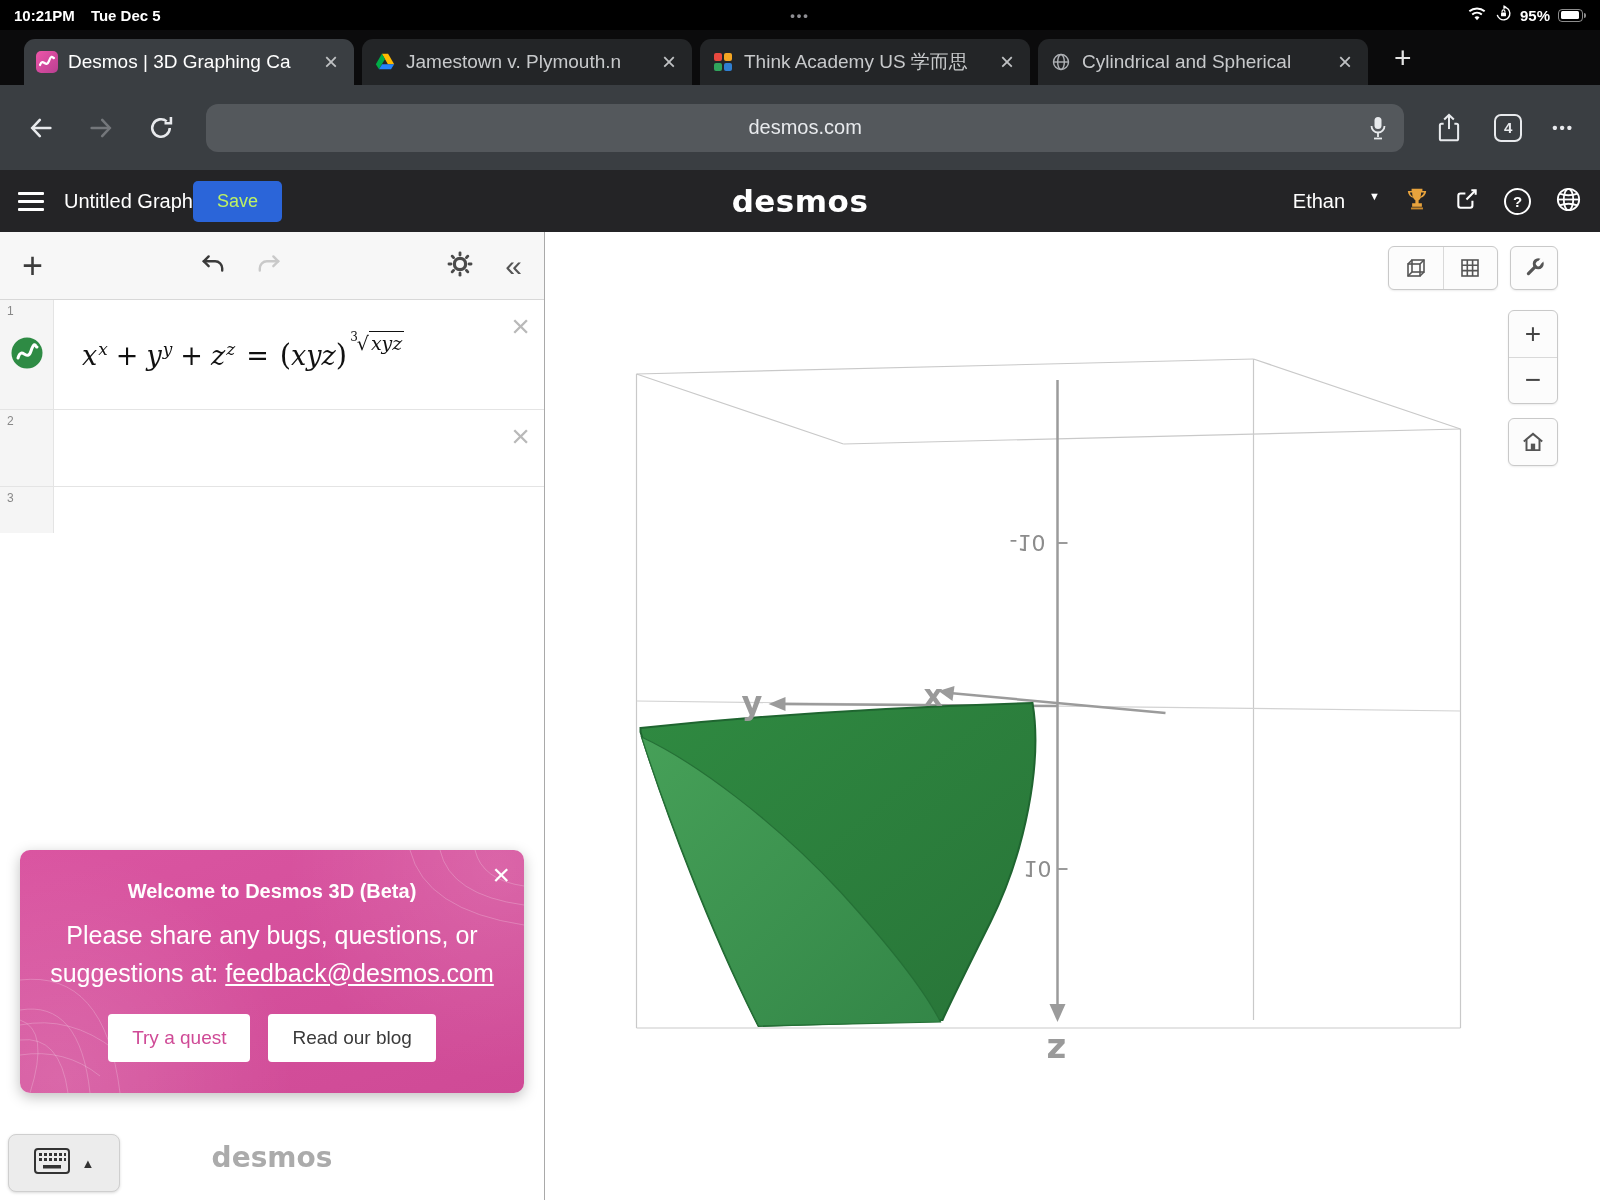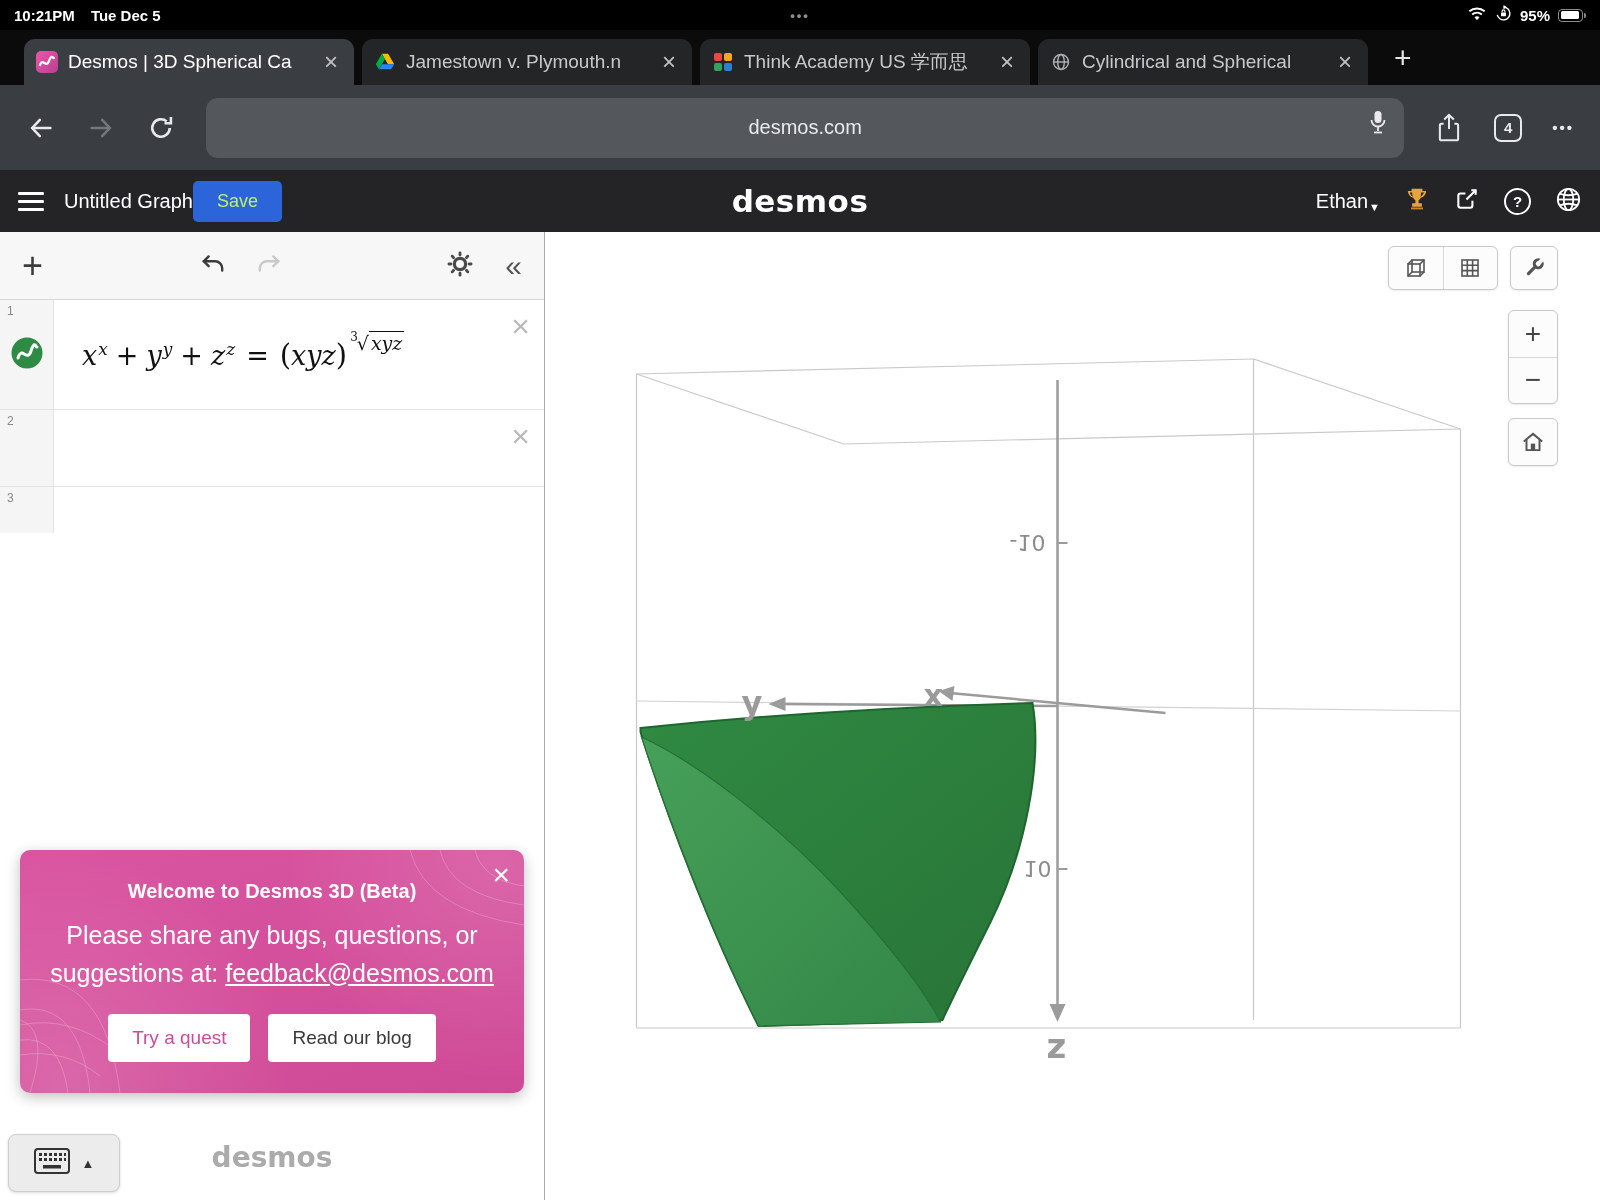--- a/index.html
+++ b/index.html
@@ -20,34 +20,34 @@
   .tab { width:330px; height:46px; background:#232527; color:#c7c9cb; border-radius:11px 11px 0 0; display:flex; align-items:center; padding:0 12px; gap:10px; margin-right:8px; font-size:19px; }
   .tab.active { background:#3a3e42; color:#fff; }
   .tab-title { flex:1; white-space:nowrap; overflow:hidden; }
   .tab-close { font-size:24px; color:#bfc1c3; padding:0 4px; cursor:default; }
   .favicon { width:22px; height:22px; flex:0 0 22px; display:flex; align-items:center; justify-content:center; }
   .new-tab { color:#e3e3e3; font-size:30px; font-weight:400; align-self:center; margin-left:10px; padding:0 8px; }
 
   
   .browser-toolbar { height:85px; background:#3a3e42; display:flex; align-items:center; padding:0 26px; gap:30px; }
   .nav-icon { width:30px; height:30px; display:flex; align-items:center; justify-content:center; }
-  .url-bar { flex:1; height:60px; background:#54585c; border-radius:12px; position:relative; display:flex; align-items:center; justify-content:center; color:#e8eaed; font-size:20px; }
+  .url-bar { flex:1; height:48px; background:#54585c; border-radius:12px; position:relative; display:flex; align-items:center; justify-content:center; color:#e8eaed; font-size:20px; }
   .mic { position:absolute; right:14px; top:11px; }
   .tab-count { width:28px; height:28px; border:2.5px solid #e8eaed; border-radius:7px; color:#e8eaed; font-size:15px; font-weight:700; display:flex; align-items:center; justify-content:center; }
   .menu-dots { color:#e8eaed; font-size:15px; letter-spacing:2px; font-weight:700; }
 
   
   .app-header { height:62px; background:#242426; display:flex; align-items:center; padding:0 18px; position:relative; color:#fff; }
   .hamburger { width:26px; display:flex; flex-direction:column; gap:5px; padding:4px 0; }
   .hamburger span { display:block; height:3px; background:#fff; border-radius:1px; }
   .graph-title { margin-left:20px; font-size:20px; }
   .save-btn { background:#2b65d9; border:none; color:#bef264; font-size:18px; padding:10px 24px; border-radius:5px; font-family:inherit; }
   .logo { position:absolute; left:50%; transform:translateX(-50%); font-size:31px; font-weight:700; letter-spacing:.5px; font-family:"DejaVu Sans", sans-serif; }
   .header-right { margin-left:auto; display:flex; align-items:center; gap:24px; }
-  .user { display:flex; align-items:flex-end; gap:1px; font-size:20px; }
+  .user { display:flex; align-items:flex-start; gap:24px; font-size:20px; }
   .caret { font-size:11px; }
   .help-circle { width:27px; height:27px; border:2.5px solid #fff; border-radius:50%; display:flex; align-items:center; justify-content:center; font-size:15px; font-weight:700; }
 
   
   .main { display:flex; height:968px; }
   .expr-panel { width:545px; border-right:1px solid #a9a9a9; position:relative; background:#fff; flex:0 0 545px; }
   .panel-toolbar { height:68px; background:#f7f7f7; border-bottom:1px solid #d8d8d8; display:flex; align-items:center; padding:0 22px; }
   .add-btn { font-size:36px; color:#3c3c3c; font-weight:400; line-height:1; }
   .undo-btn { margin-left:155px; }
   .redo-btn { margin-left:26px; }
@@ -150,21 +150,21 @@
           <defs>
             <linearGradient id="dg" x1="0" y1="0" x2="1" y2="1">
               <stop offset="0" stop-color="#ee55a8"></stop>
               <stop offset="1" stop-color="#b93f92"></stop>
             </linearGradient>
           </defs>
           <rect width="22" height="22" rx="5" fill="url(#dg)"></rect>
           <path d="M4 14 C7 6, 10 18, 13 10 S17 8, 18 7" stroke="#fff" stroke-width="2.2" fill="none" stroke-linecap="round"></path>
         </svg>
     </span>
-    <span class="tab-title">Desmos | 3D Spherical Ca</span>
+    <span class="tab-title">Desmos | 3D Graphing Ca</span>
     <span class="tab-close">×</span>
   </div>
   <div class="tab">
     <span class="favicon">
       <svg width="22" height="22" viewBox="0 0 24 24">
           <path d="M8.6 3 L15.4 3 L22 14.5 L15.2 14.5 Z" fill="#ffba00"></path>
           <path d="M8.6 3 L2 14.5 L5.4 20 L12 8.8 Z" fill="#00ac47"></path>
           <path d="M5.4 20 L18.6 20 L22 14.5 L8.8 14.5 Z" fill="#2684fc"></path>
         </svg>
     </span>

